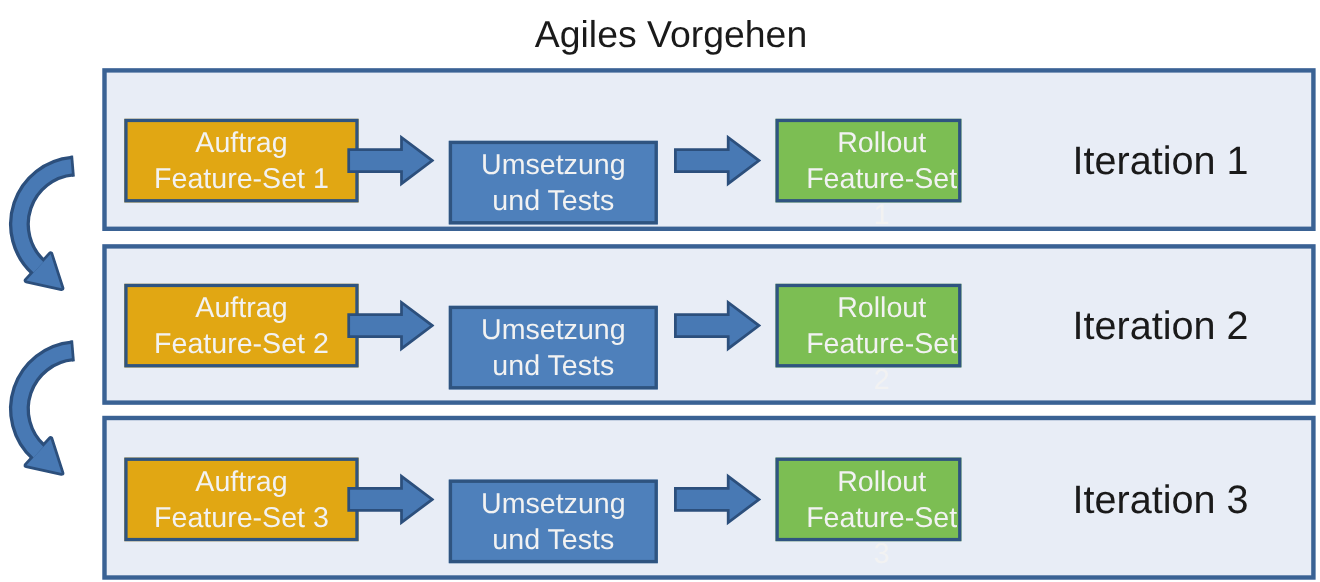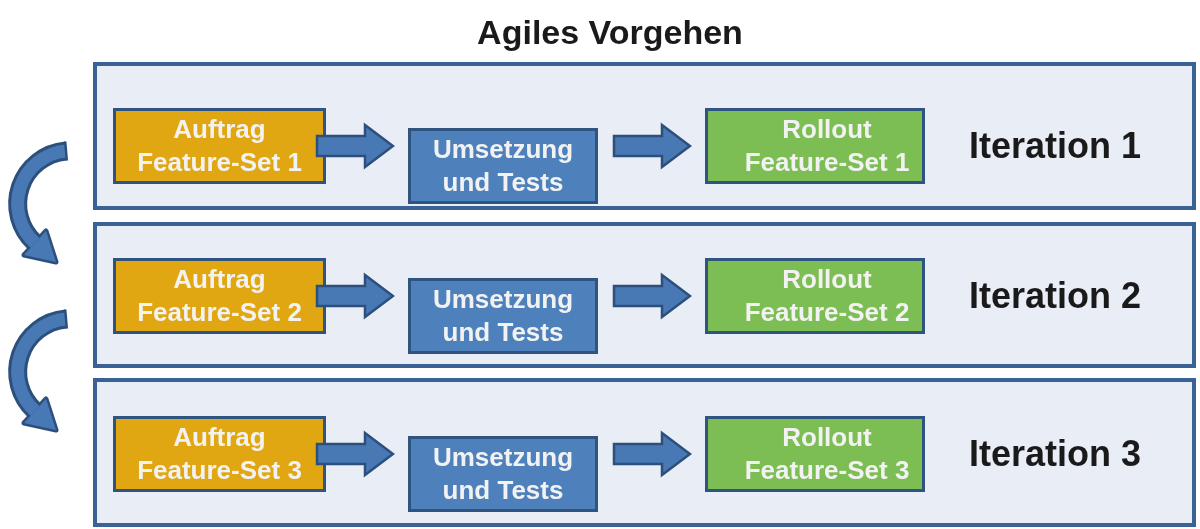--- a/index.html
+++ b/index.html
@@ -7,21 +7,20 @@
     --box-border:#2F5480; --box-text:#F2F2F2;
     --auftrag-fill:#E1A713; --umsetzung-fill:#4E80BB; --rollout-fill:#7CBE53;
     --arrow-fill:#4879B4; --arrow-border:#2C4F7C;
     --title-text:#1A1A1A; --label-text:#1A1A1A;
   }
   html,body{margin:0;padding:0;background:#fff;}
   .stage{
     position:relative;width:1200px;height:529px;overflow:hidden;
     background:var(--background);
     font-family:"Liberation Sans", sans-serif;
-    font-weight:bold;
   }
   .title{
     position:absolute;top:10px;left:10px;width:1200px;text-align:center;
     font-size:34px;line-height:44px;color:var(--title-text);
   }
   .panel{
     position:absolute;left:93px;width:1103px;box-sizing:border-box;
     background:var(--panel-fill);border:4px solid var(--panel-border);
   }
   .panel-1{top:62px;height:148px;}
@@ -31,21 +30,21 @@
   .row-1{top:42px;} .row-2{top:32px;} .row-3{top:34px;}
   .fbox{
     position:absolute;top:0;height:76px;box-sizing:border-box;
     border:3px solid var(--box-border);
     color:var(--box-text);text-align:center;
     font-size:26px;line-height:33px;padding-top:2px;
   }
   .fbox span{display:block;}
   .box-auftrag{left:16px;width:213px;background:var(--auftrag-fill);}
   .box-umsetzung{left:311px;width:190px;background:var(--umsetzung-fill);margin-top:20px;}
-  .box-rollout{left:608px;width:220px;background:var(--rollout-fill);padding-left:24px;}
+  .box-rollout{left:608px;width:169px;background:var(--rollout-fill);padding-left:24px;}
   .block-arrow{position:absolute;top:14px;}
   .arrow-pos-1{left:218px;} .arrow-pos-2{left:515px;}
   .block-arrow polygon{fill:var(--arrow-fill);stroke:var(--arrow-border);stroke-width:2.5px;stroke-linejoin:miter;}
   .iter-label{
     position:absolute;left:808px;top:0;width:300px;height:76px;
     line-height:76px;text-align:center;font-size:36px;color:var(--label-text);
     white-space:nowrap;
   }
   .loop-arrow{position:absolute;left:1px;}
   .loop-a{top:132px;} .loop-b{top:300px;}

